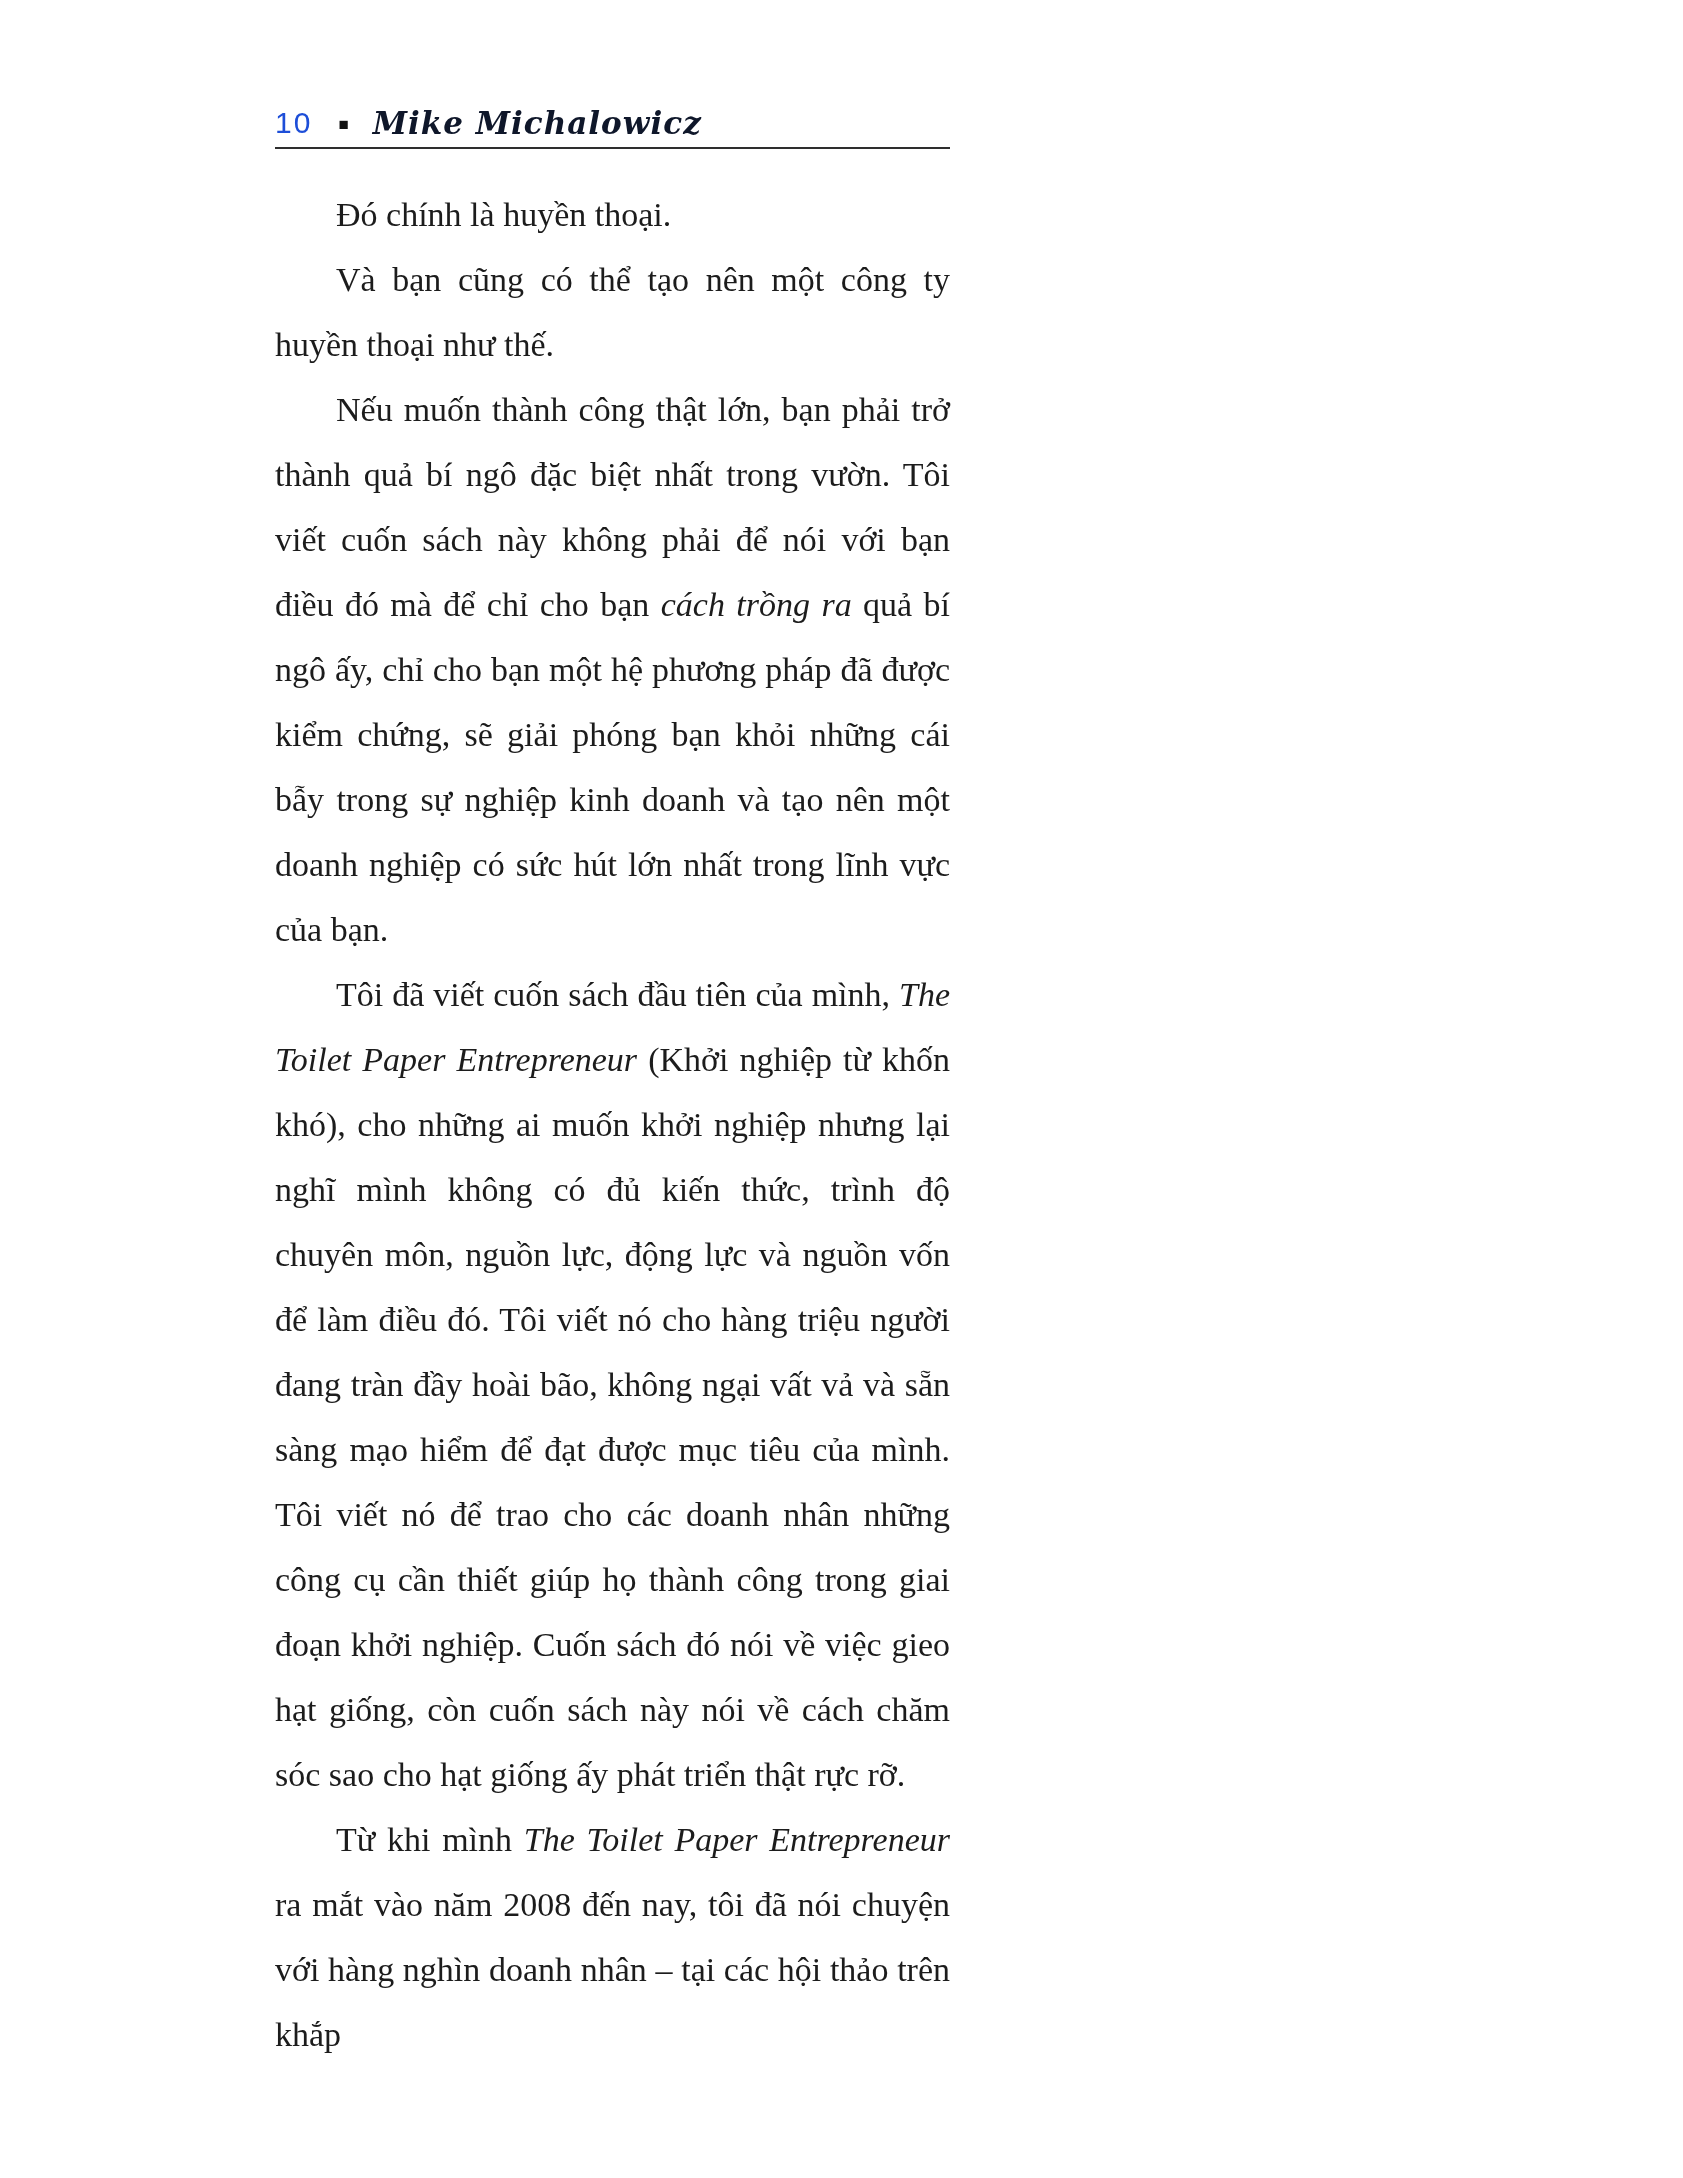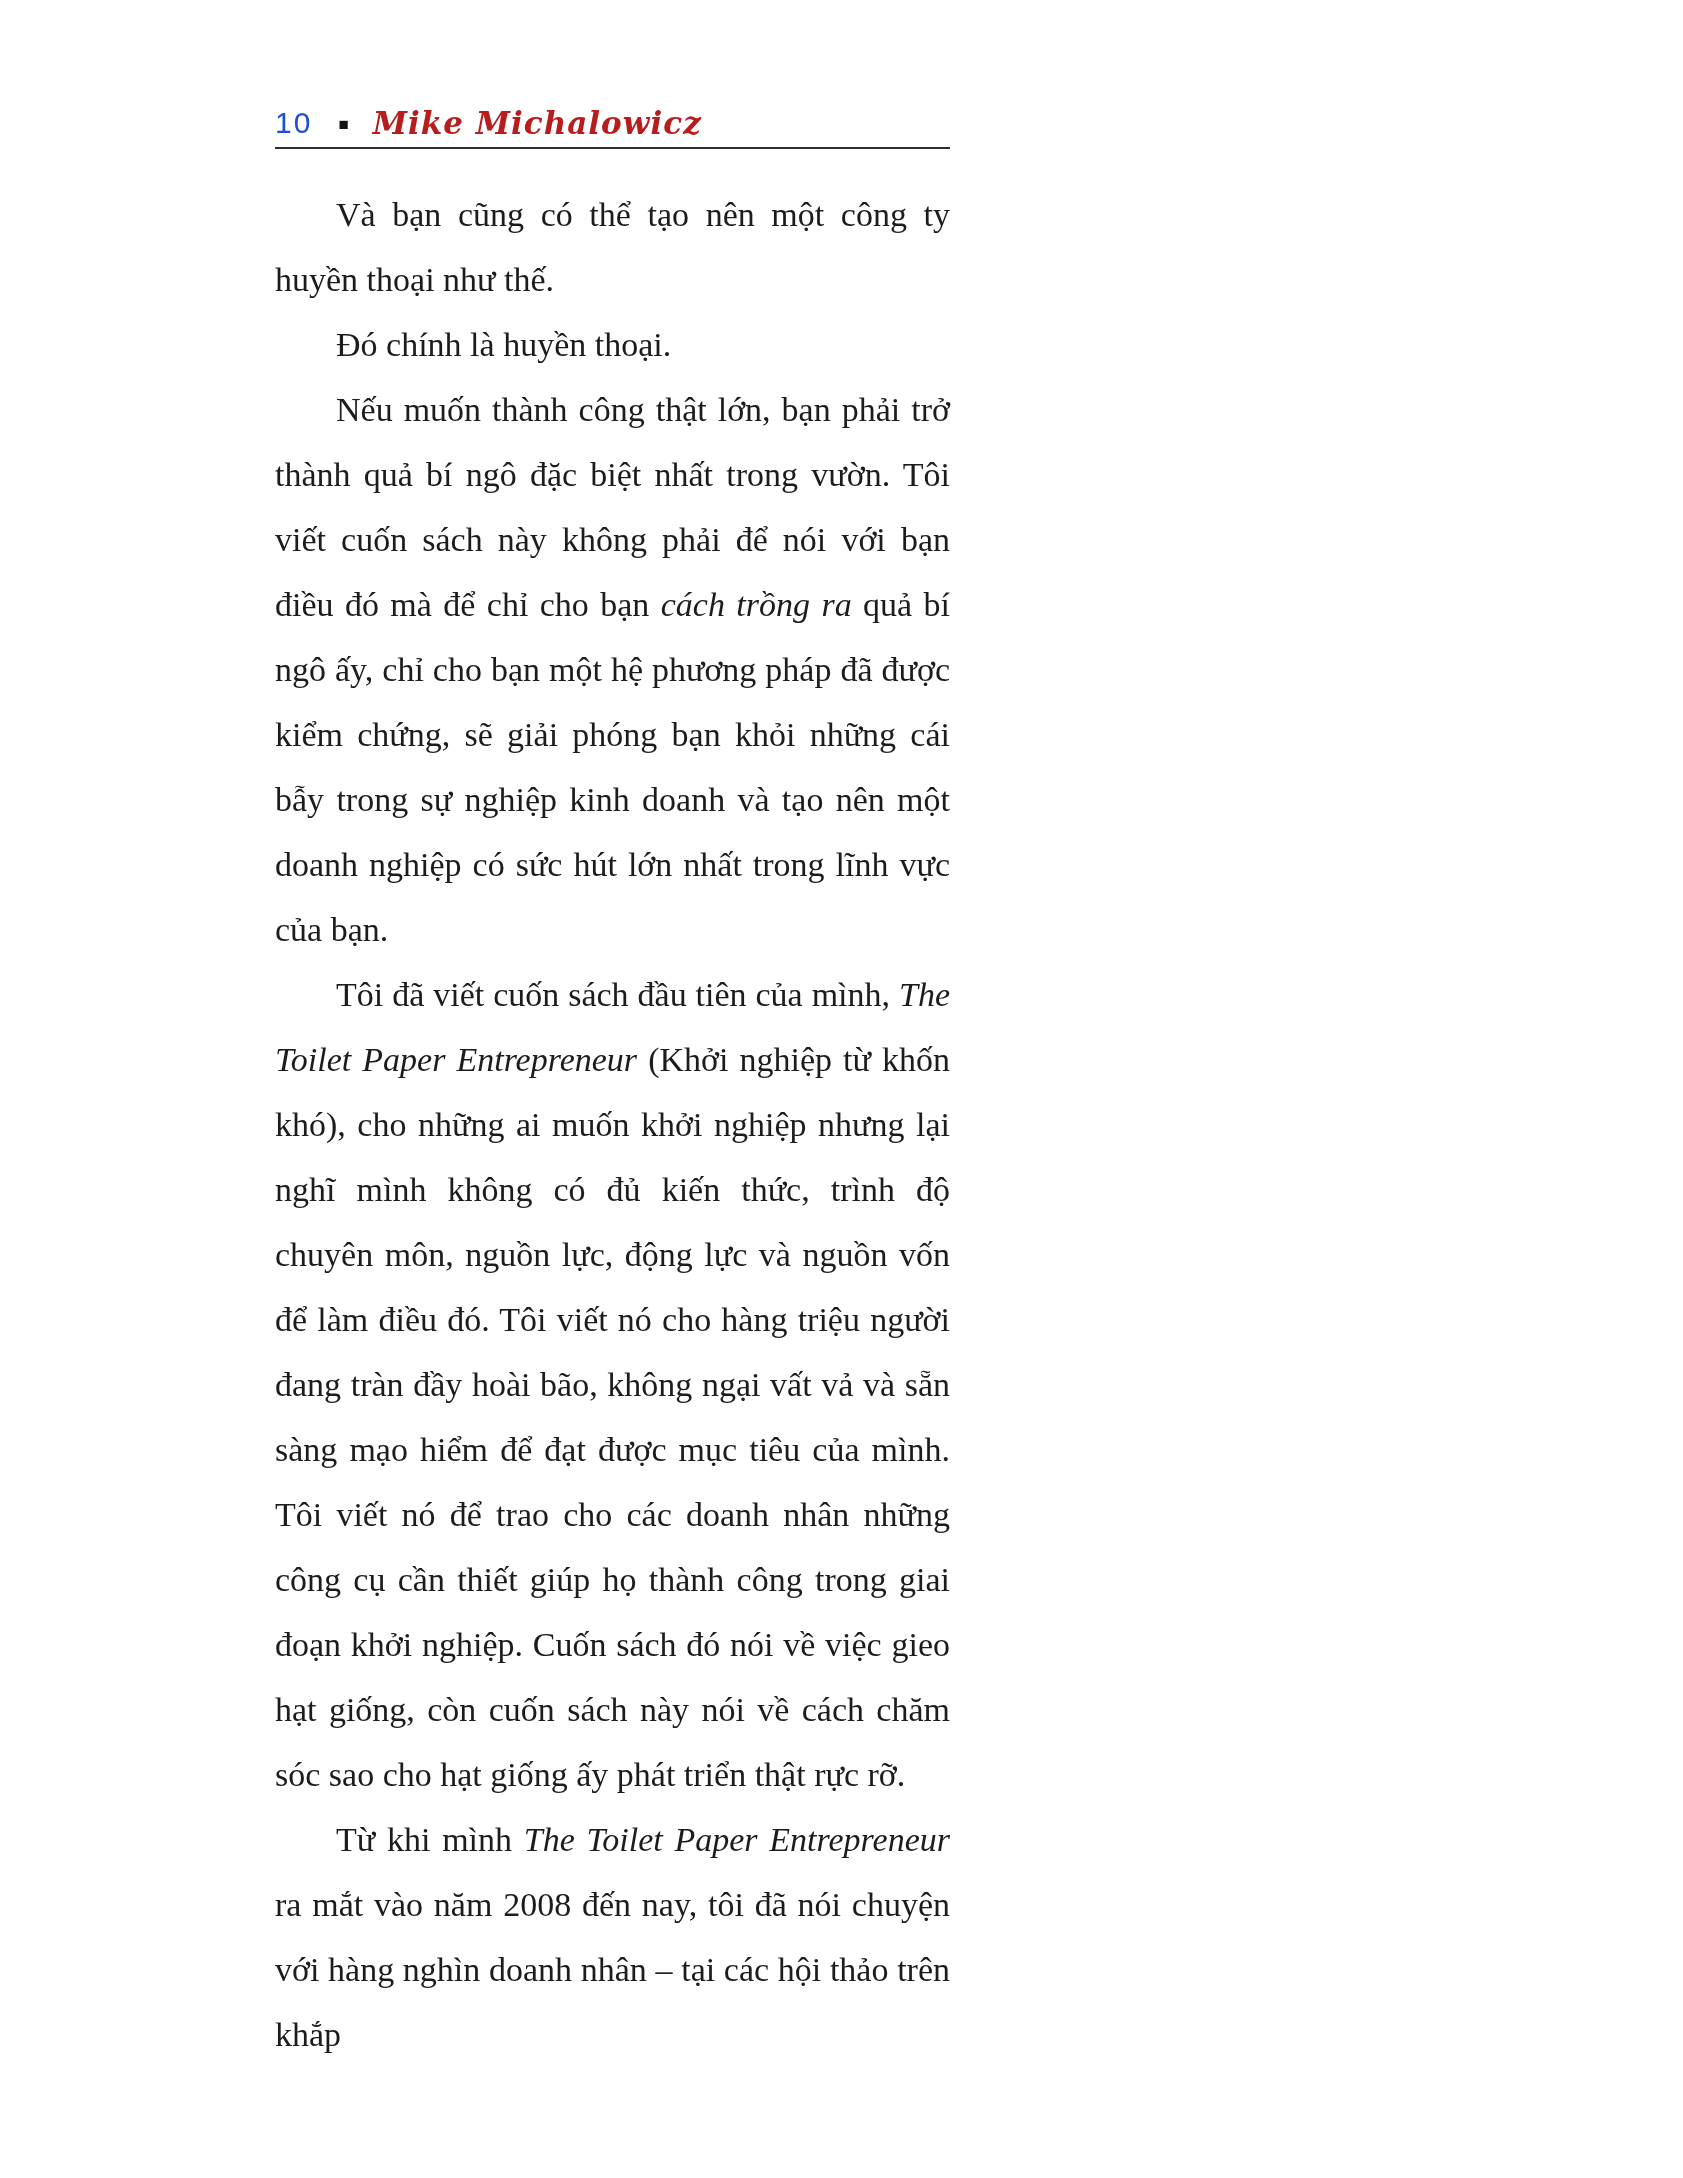--- a/index.html
+++ b/index.html
@@ -40,21 +40,21 @@
     margin: 0 24px 0 26px;
     line-height: 1;
     transform: translateY(1px);
   }
   .author-name {
     font-family: "DejaVu Serif", serif;
     font-style: italic;
     font-weight: 700;
     font-size: 31px;
     letter-spacing: 1px;
-    color: #b91c1c;
+    color: #0f172a;
     white-space: nowrap;
   }
   .content {
     position: absolute;
     top: 182px;
     left: 275px;
     width: 675px;
     font-size: 34px;
     line-height: 65px;
     text-align: justify;
@@ -74,21 +74,21 @@
 
 <div class="page">
 
   <header class="page-header">
     <span class="page-number">10</span>
     <span class="square-bullet">■</span>
     <span class="author-name">Mike Michalowicz</span>
   </header>
 
   <main class="content" id="paragraphs">
+      <p class="para"><span>Đó chính là huyền thoại.</span></p>
       <p class="para"><span>Và bạn cũng có thể tạo nên một công ty huyền thoại như thế.</span></p>
-      <p class="para"><span>Đó chính là huyền thoại.</span></p>
       <p class="para"><span>Nếu muốn thành công thật lớn, bạn phải trở thành quả bí ngô đặc biệt nhất trong vườn. Tôi viết cuốn sách này không phải để nói với bạn điều đó mà để chỉ cho bạn </span><em>cách trồng ra</em><span> quả bí ngô ấy, chỉ cho bạn một hệ phương pháp đã được kiểm chứng, sẽ giải phóng bạn khỏi những cái bẫy trong sự nghiệp kinh doanh và tạo nên một doanh nghiệp có sức hút lớn nhất trong lĩnh vực của bạn.</span></p>
       <p class="para"><span>Tôi đã viết cuốn sách đầu tiên của mình, </span><em>The Toilet Paper Entrepreneur</em><span> (Khởi nghiệp từ khốn khó), cho những ai muốn khởi nghiệp nhưng lại nghĩ mình không có đủ kiến thức, trình độ chuyên môn, nguồn lực, động lực và nguồn vốn để làm điều đó. Tôi viết nó cho hàng triệu người đang tràn đầy hoài bão, không ngại vất vả và sẵn sàng mạo hiểm để đạt được mục tiêu của mình. Tôi viết nó để trao cho các doanh nhân những công cụ cần thiết giúp họ thành công trong giai đoạn khởi nghiệp. Cuốn sách đó nói về việc gieo hạt giống, còn cuốn sách này nói về cách chăm sóc sao cho hạt giống ấy phát triển thật rực rỡ.</span></p>
       <p class="para"><span>Từ khi mình </span><em>The Toilet Paper Entrepreneur</em><span> ra mắt vào năm 2008 đến nay, tôi đã nói chuyện với hàng nghìn doanh nhân – tại các hội thảo trên khắp</span></p>
     </main>
 
 </div>
 
 
 </body></html>

